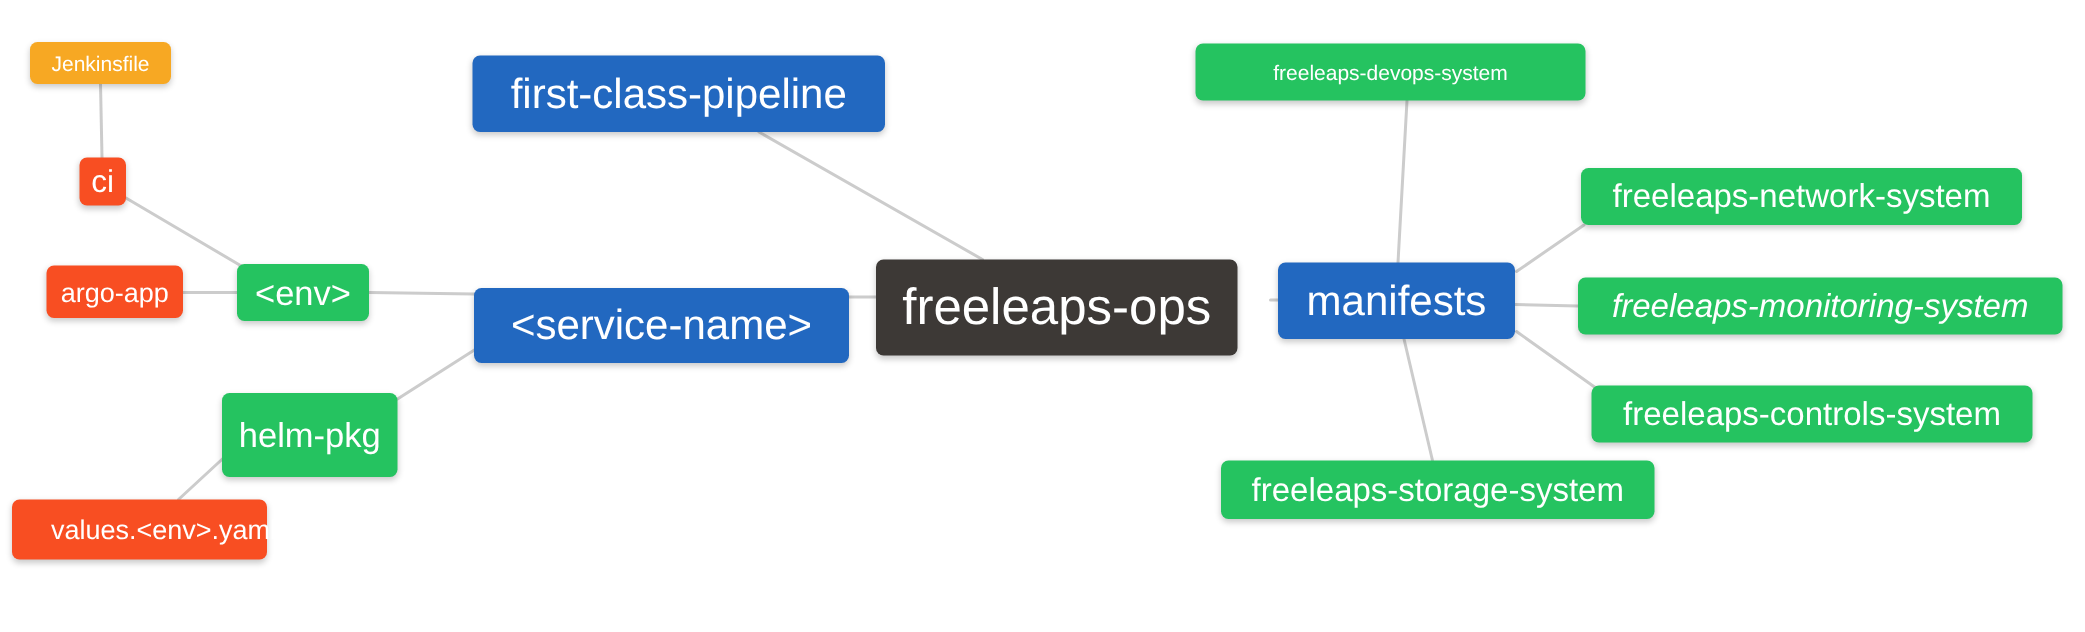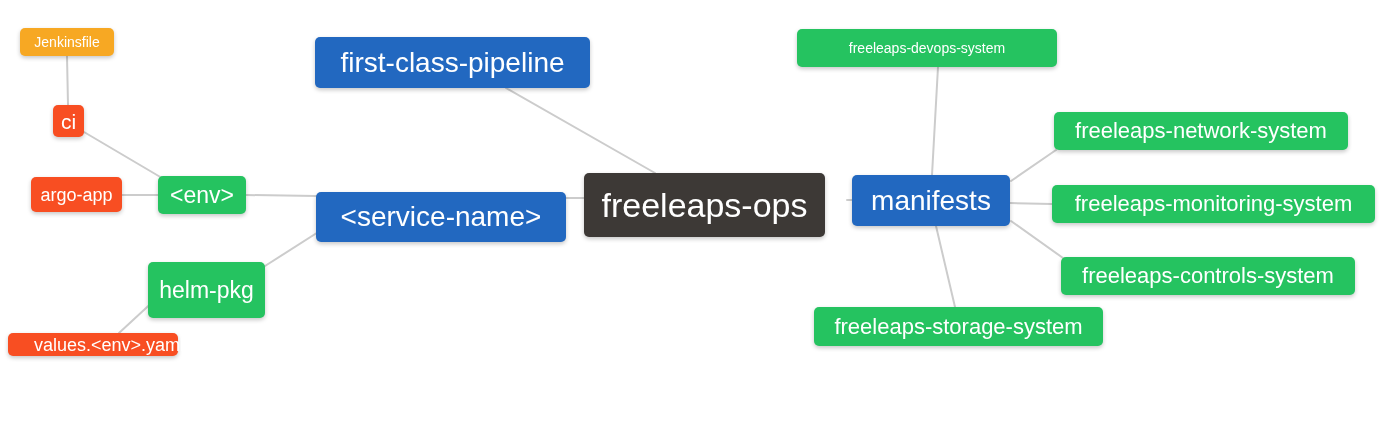--- a/index.html
+++ b/index.html
@@ -40,28 +40,28 @@
   .leaf-green  { background: var(--leaf-green, #25c360); }
   .leaf-red    { background: var(--leaf-red, #f84e22); }
   .leaf-orange { background: var(--leaf-orange, #f7a823); }
 
   
   #n0  { left: 20px;   top: 28px;  width: 94px;  height: 28px; font-size: 14px; }
   #n1  { left: 53px;   top: 105px; width: 31px;  height: 32px; font-size: 21px; }
   #n2  { left: 31px;   top: 177px; width: 91px;  height: 35px; font-size: 18px; }
   #n3  { left: 158px;  top: 176px; width: 88px;  height: 38px; font-size: 23px; }
   #n4  { left: 148px;  top: 262px; width: 117px; height: 56px; font-size: 23px; }
-  #n5  { left: 8px;    top: 333px; width: 170px; height: 23px; font-size: 18px; padding-left: 32px; }
+  #n5  { left: 8px;    top: 333px; width: 170px; height: 40px; font-size: 18px; padding-left: 32px; }
   #n6  { left: 315px;  top: 37px;  width: 275px; height: 51px; font-size: 28px; }
   #n7  { left: 316px;  top: 172px; width: 250px; height: 50px; font-size: 28px; margin-top: 20px; }
   #n8  { left: 584px;  top: 173px; width: 241px; height: 64px; font-size: 34px; }
   #n9  { left: 852px;  top: 175px; width: 158px; height: 51px; font-size: 28px; }
   #n10 { left: 797px;  top: 29px;  width: 260px; height: 38px; font-size: 14px; }
   #n11 { left: 1054px; top: 112px; width: 294px; height: 38px; font-size: 22px; }
-  #n12 { left: 1052px; top: 185px; width: 323px; height: 38px; font-size: 22px; }
+  #n12 { left: 1052px; top: 185px; width: 323px; height: 38px; font-size: 22px; font-style: italic; }
   #n13 { left: 1061px; top: 257px; width: 294px; height: 38px; font-size: 22px; }
   #n14 { left: 814px;  top: 307px; width: 289px; height: 39px; font-size: 22px; }
 </style>
 </head>
 <body>
 
 <div class="canvas">
 
   <svg class="edge-layer" width="1390" height="421" viewBox="0 0 1390 421" xmlns="http://www.w3.org/2000/svg">
     <line class="edge" x1="67" y1="56" x2="68" y2="105"></line>

